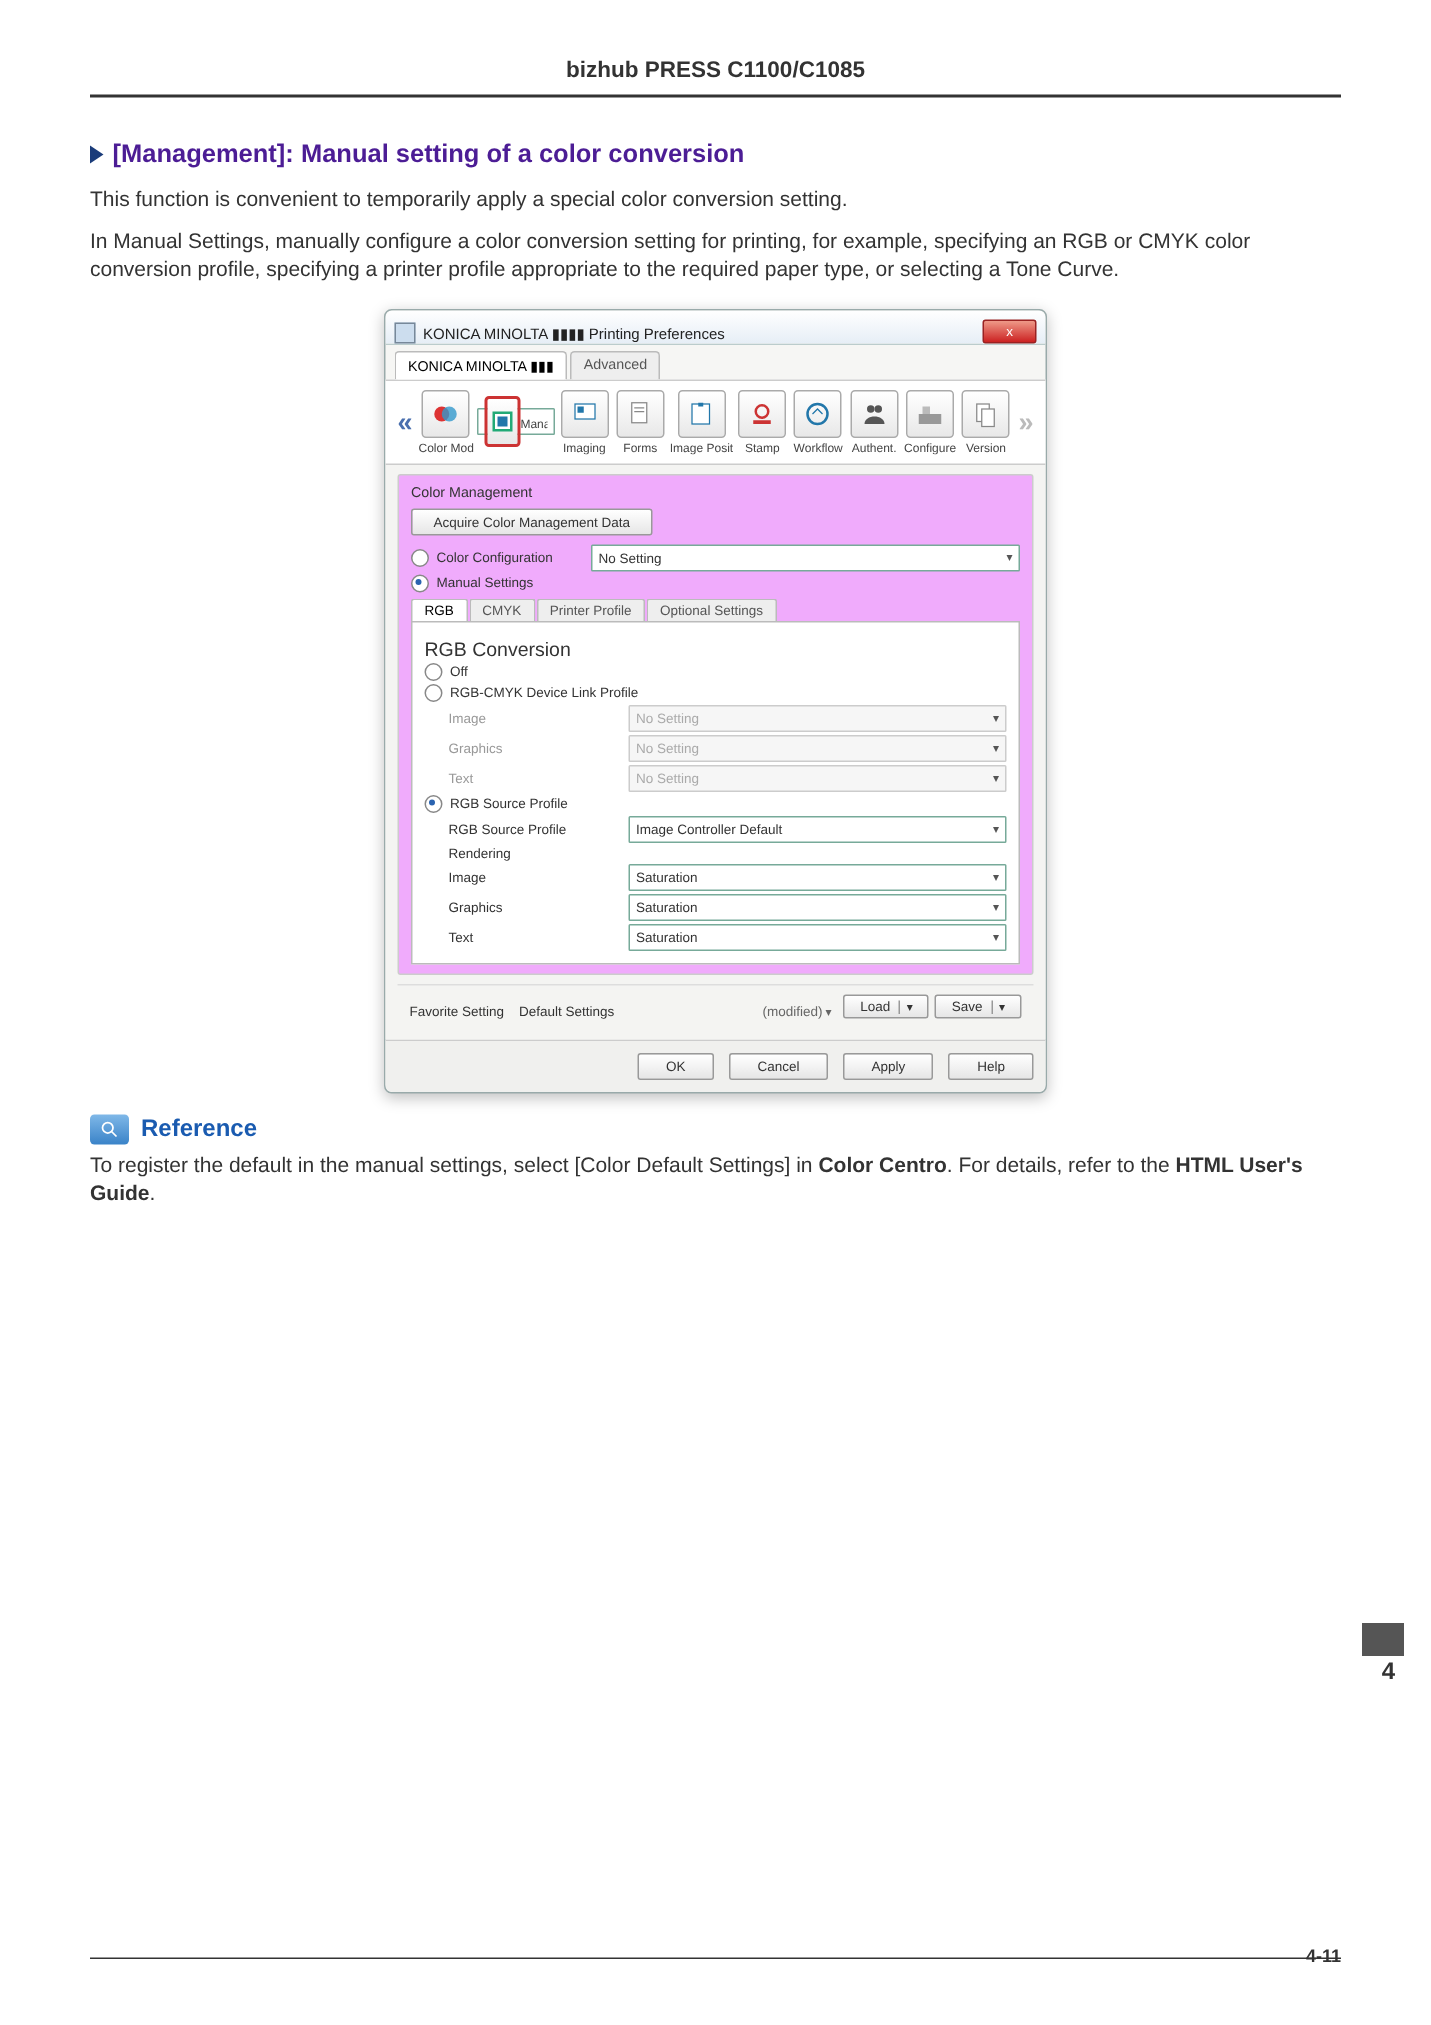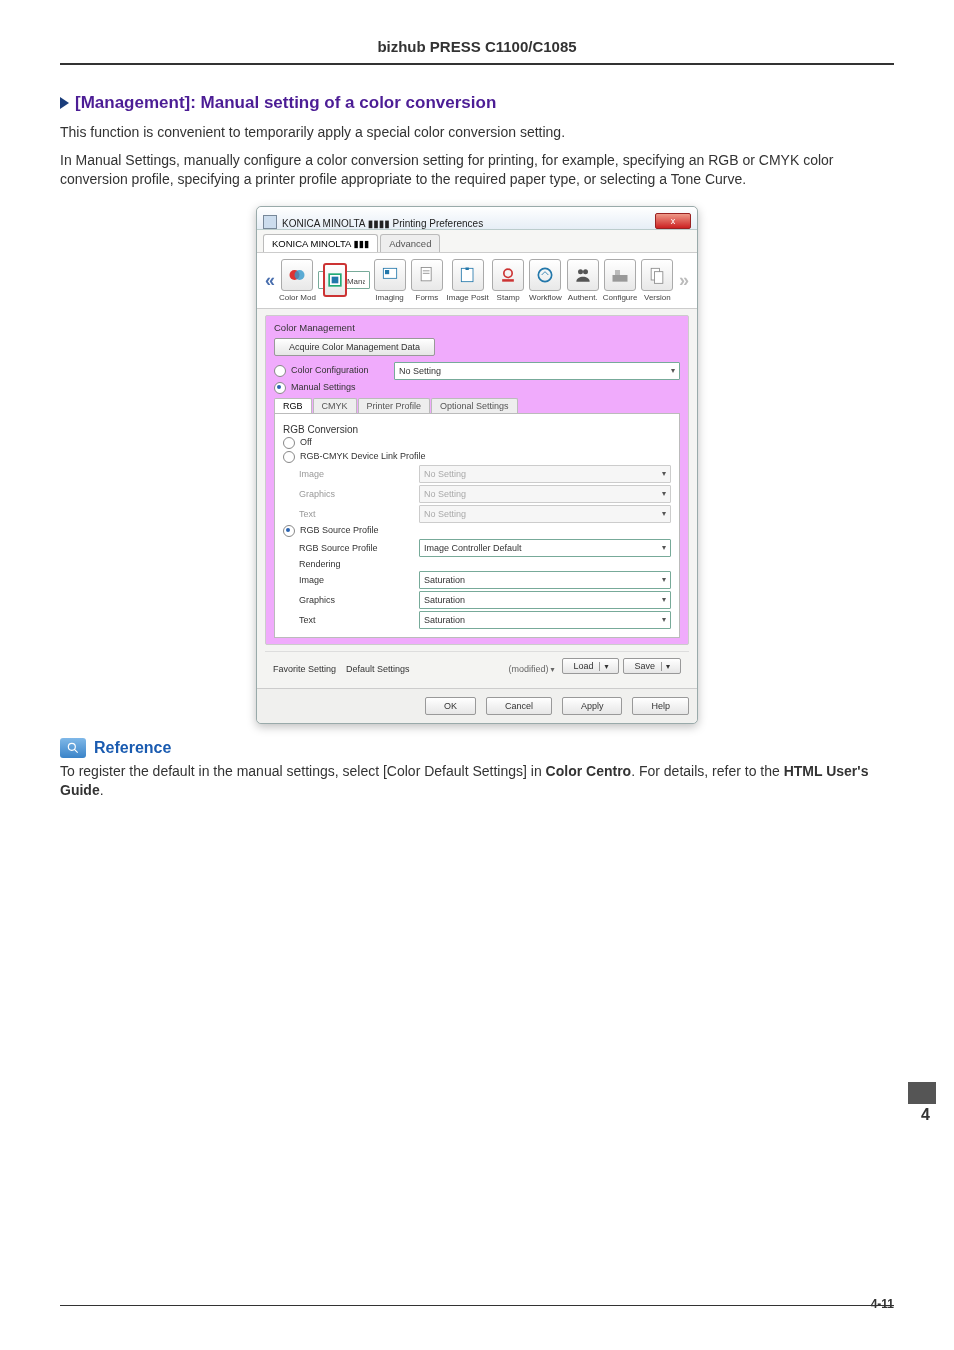--- a/index.html
+++ b/index.html
@@ -38,21 +38,21 @@
 .row .lbl.dim{color:#999}
 .sel{flex:1;height:16px;border:1px solid #7a9;border-radius:1px;background:#fff;font-size:9px;padding:0 4px;display:flex;align-items:center;justify-content:space-between;color:#333}
 .sel .dd{color:#555;font-size:8px}
 .sel.dim{color:#aaa;border-color:#ccc;background:#f6f6f6}
 .radio{width:10px;height:10px;border:1px solid #888;border-radius:50%;margin-right:5px;display:inline-block;vertical-align:middle;position:relative;background:#fff}
 .radio.on::after{content:"";position:absolute;left:2px;top:2px;width:4px;height:4px;border-radius:50%;background:#2a63b0}
 .subtabs{display:flex;margin:4px 0 0 0;font-size:9px}
 .subtabs .st{padding:2px 8px;border:1px solid #bbb;background:#eee;border-bottom:none;border-radius:2px 2px 0 0;margin-right:1px;color:#555}
 .subtabs .st.active{background:#fff;color:#000}
 .subtab-body{border:1px solid #bbb;background:#fff;padding:6px 8px;min-height:160px}
-.section-head{font-size:10px;color:#333;margin:4px 0 2px 0}
+.section-head{font-size:13px;color:#333;margin:4px 0 2px 0}
 .indent .lbl{padding-left:16px}
 .favrow{display:flex;align-items:flex-end;padding:6px 8px;font-size:9px;border-top:1px solid #ddd}
 .favrow .spacer{flex:1}
 .favrow .mod{color:#666;margin-right:4px}
 .favrow .mod .dd{font-size:8px;margin-left:2px}
 .smbtn{padding:2px 10px;font-size:9px;background:linear-gradient(#fff,#e6e6e6);border:1px solid #999;border-radius:2px;margin-left:4px;position:relative}
 .smbtn .split{border-left:1px solid #999;margin-left:6px;padding-left:4px;font-size:8px}
 .dlg-btns{display:flex;justify-content:flex-end;gap:6px;padding:8px;border-top:1px solid #ccc;background:#f0f0ee;border-radius:0 0 5px 5px}
 .dlg-btns .smbtn{padding:3px 18px}
 .side-mark{position:absolute;right:18px;top:1082px;width:28px;height:22px;background:#555}

